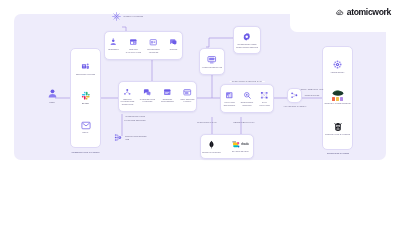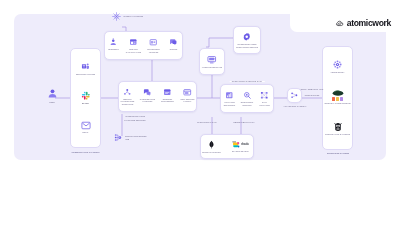--- a/index.html
+++ b/index.html
@@ -9,21 +9,21 @@
     font-family: "Liberation Sans", sans-serif;
     overflow: hidden;
   }
   #page {
     position: relative;
     width: 400px; height: 172px;
     background: #ffffff;
   }
   
   .brand {
-    position: absolute; top: 19px; right: 9px;
+    position: absolute; top: 8px; right: 9px;
     display: flex; align-items: flex-end; gap: 2.5px;
     z-index: 40;
   }
   .brand-mark { width: 9px; height: 9px; display: block; }
   .brand-text {
     font-size: 8.6px; font-weight: bold; letter-spacing: -0.35px;
     color: #14141b; line-height: 1;
   }
   
   .canvas {

